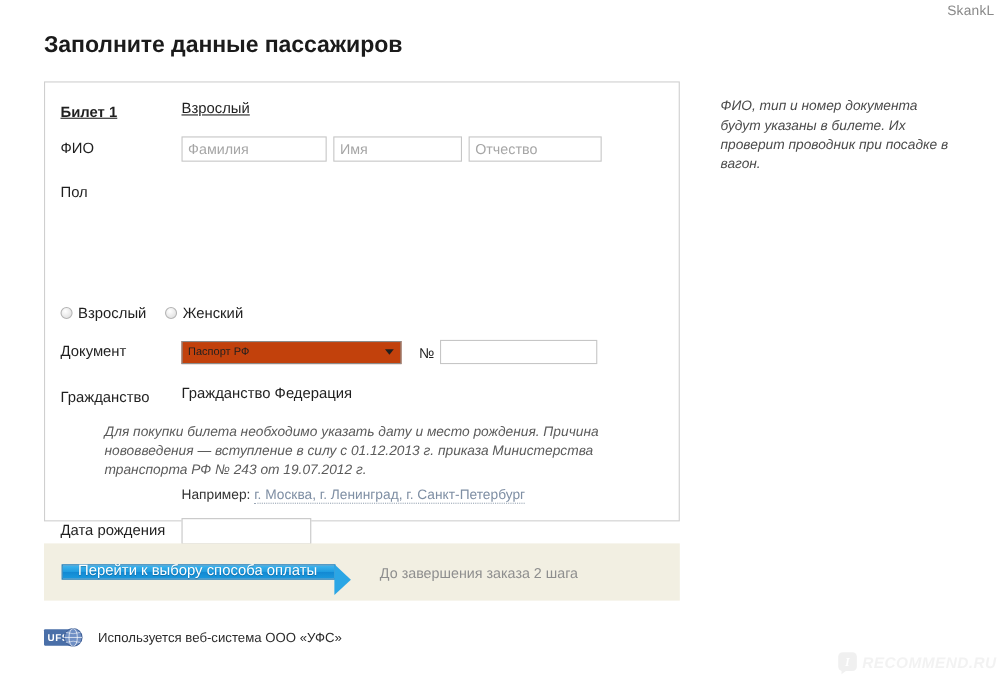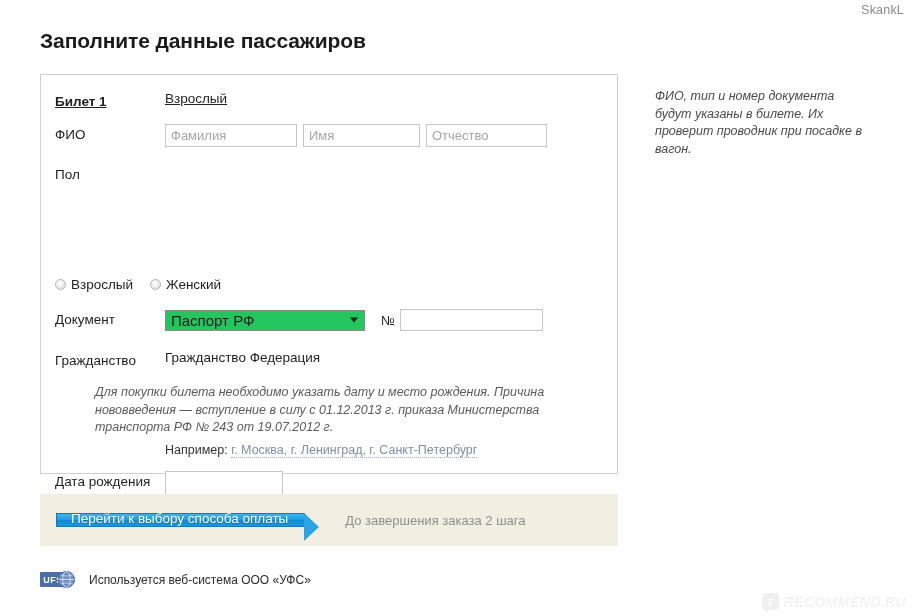--- a/index.html
+++ b/index.html
@@ -172,23 +172,23 @@
   .r-doc { margin-top: 17px; }
   .doc-line {
     display: flex;
     align-items: center;
   }
   .doc-select {
     position: relative;
     width: 200px;
     height: 21px;
     border: 1px solid #8c8c8c;
-    background: #22c55e;
-    box-sizing: border-box;
-    font-size: 15px;
+    background: #c2410c;
+    box-sizing: border-box;
+    font-size: 10px;
     color: #1f1f1f;
     line-height: 19px;
     padding-left: 5px;
   }
   .doc-select .caret {
     position: absolute;
     right: 6px;
     top: 50%;
     transform: translateY(-50%);
     width: 0; height: 0;

